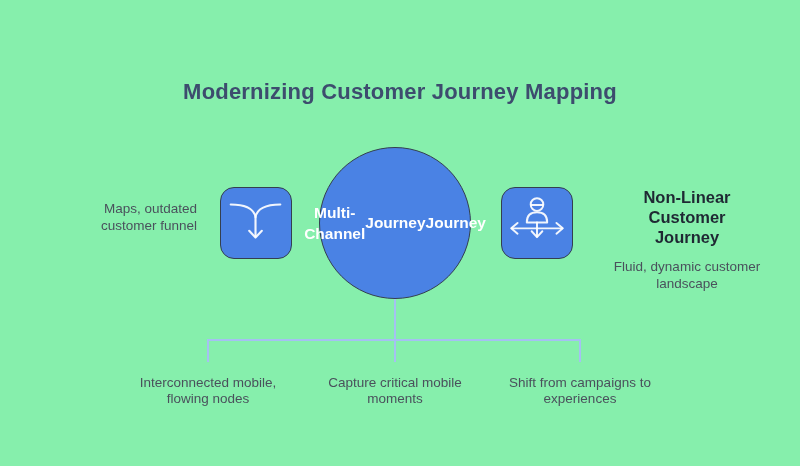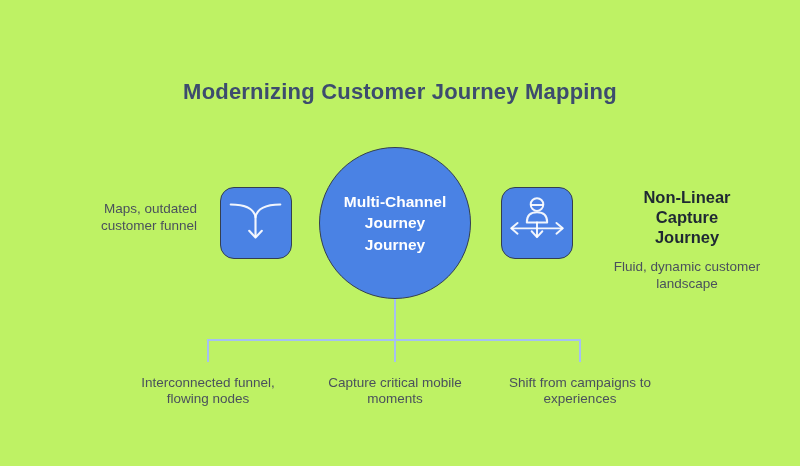--- a/index.html
+++ b/index.html
@@ -4,21 +4,21 @@
 <style>
   html, body { margin: 0; padding: 0; }
   body {
     font-family: "Liberation Sans", sans-serif;
     background: #ffffff;
   }
   .canvas {
     position: relative;
     width: 800px;
     height: 466px;
-    background: #bef264;
+    background: #86efac;
     overflow: hidden;
   }
 
   .title {
     position: absolute;
     top: 79px;
     left: 0;
     width: 800px;
     text-align: center;
     font-size: 22px;
@@ -81,21 +81,21 @@
     position: absolute;
     left: 319px;
     top: 147px;
     width: 152px;
     height: 152px;
     background: #4a82e4;
     border: 1.5px solid #343f4f;
     border-radius: 50%;
     box-sizing: border-box;
     display: flex;
-    flex-direction: column;
+    flex-direction: row;
     align-items: center;
     justify-content: center;
     text-align: center;
     z-index: 2;
   }
   .center-circle .line {
     color: #ffffff;
     font-size: 15.5px;
     font-weight: bold;
     line-height: 21.5px;
@@ -165,31 +165,31 @@
       <path d="M16,36 L9.5,41.5 L16,47"></path>
       <path d="M56,36 L62.5,41.5 L56,47"></path>
       <path d="M36,35.5 L36,50"></path>
       <path d="M30.5,44.5 L36,50.5 L41.5,44.5"></path>
     </svg>
   </div>
 
   <div class="right-block">
     <div class="heading">
       <span>Non-Linear</span><br>
-      <span>Capture</span><br>
+      <span>Customer</span><br>
       <span>Journey</span>
     </div>
     <div class="desc">
       <span>Fluid, dynamic customer</span><br>
       <span>landscape</span>
     </div>
   </div>
 
   <div class="bottom-label l1">
-    <span>Interconnected funnel,</span><br>
+    <span>Interconnected mobile,</span><br>
     <span>flowing nodes</span>
   </div>
   <div class="bottom-label l3">
     <span>Shift from campaigns to</span><br>
     <span>experiences</span>
   </div>
   <div class="bottom-label l2">
     <span>Capture critical mobile</span><br>
     <span>moments</span>
   </div>

